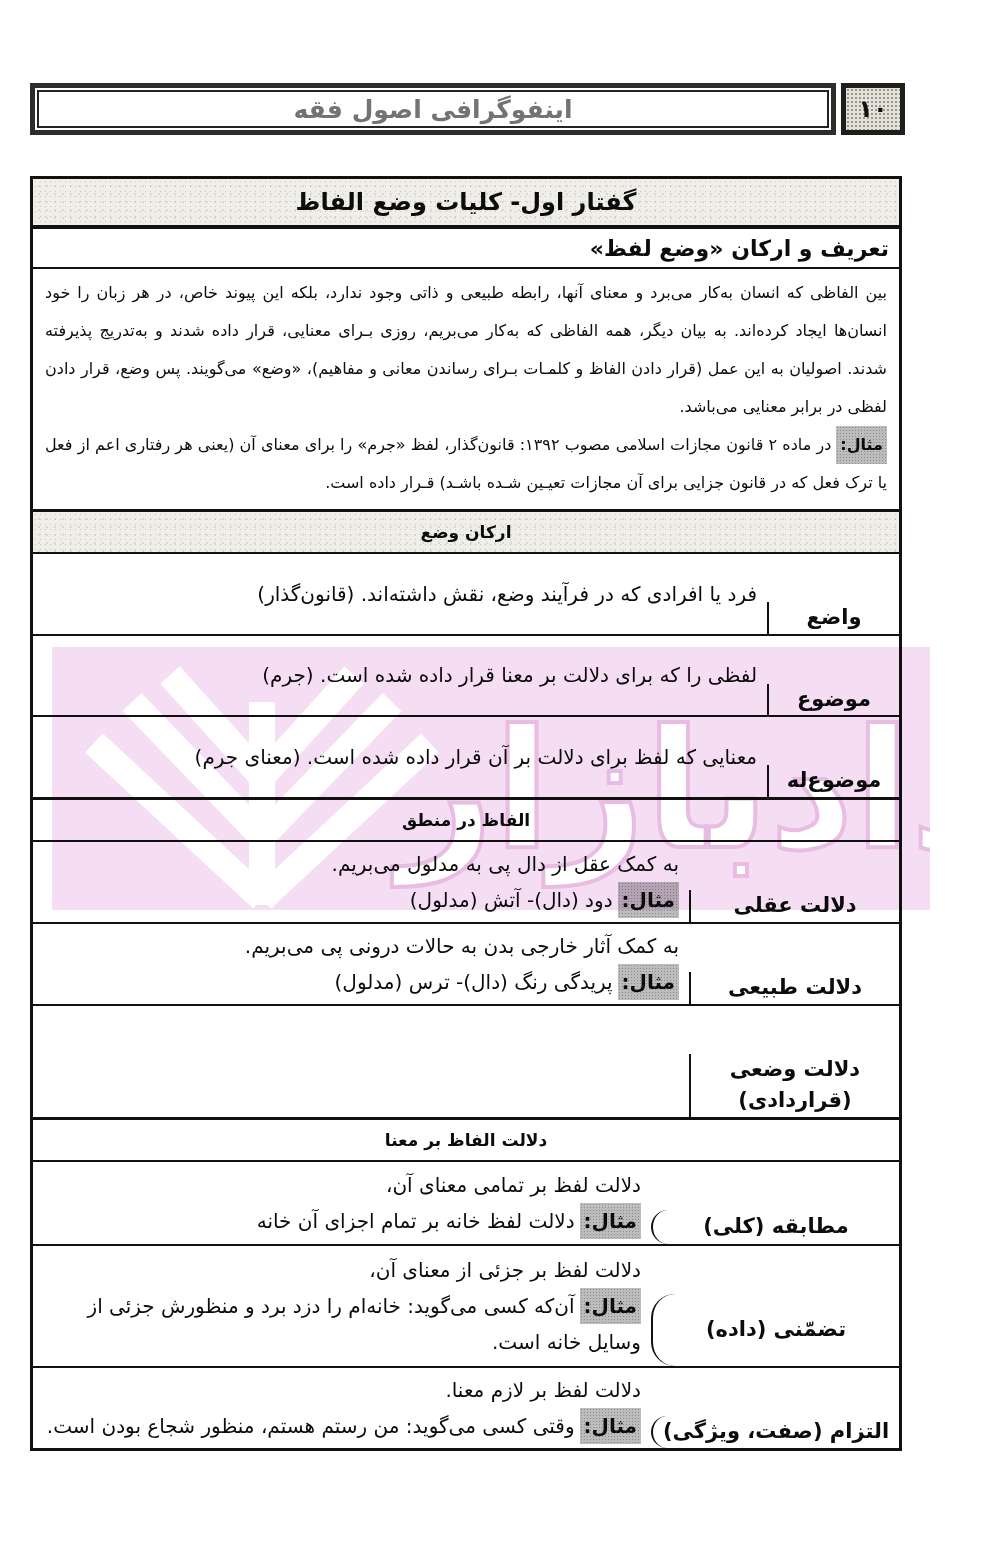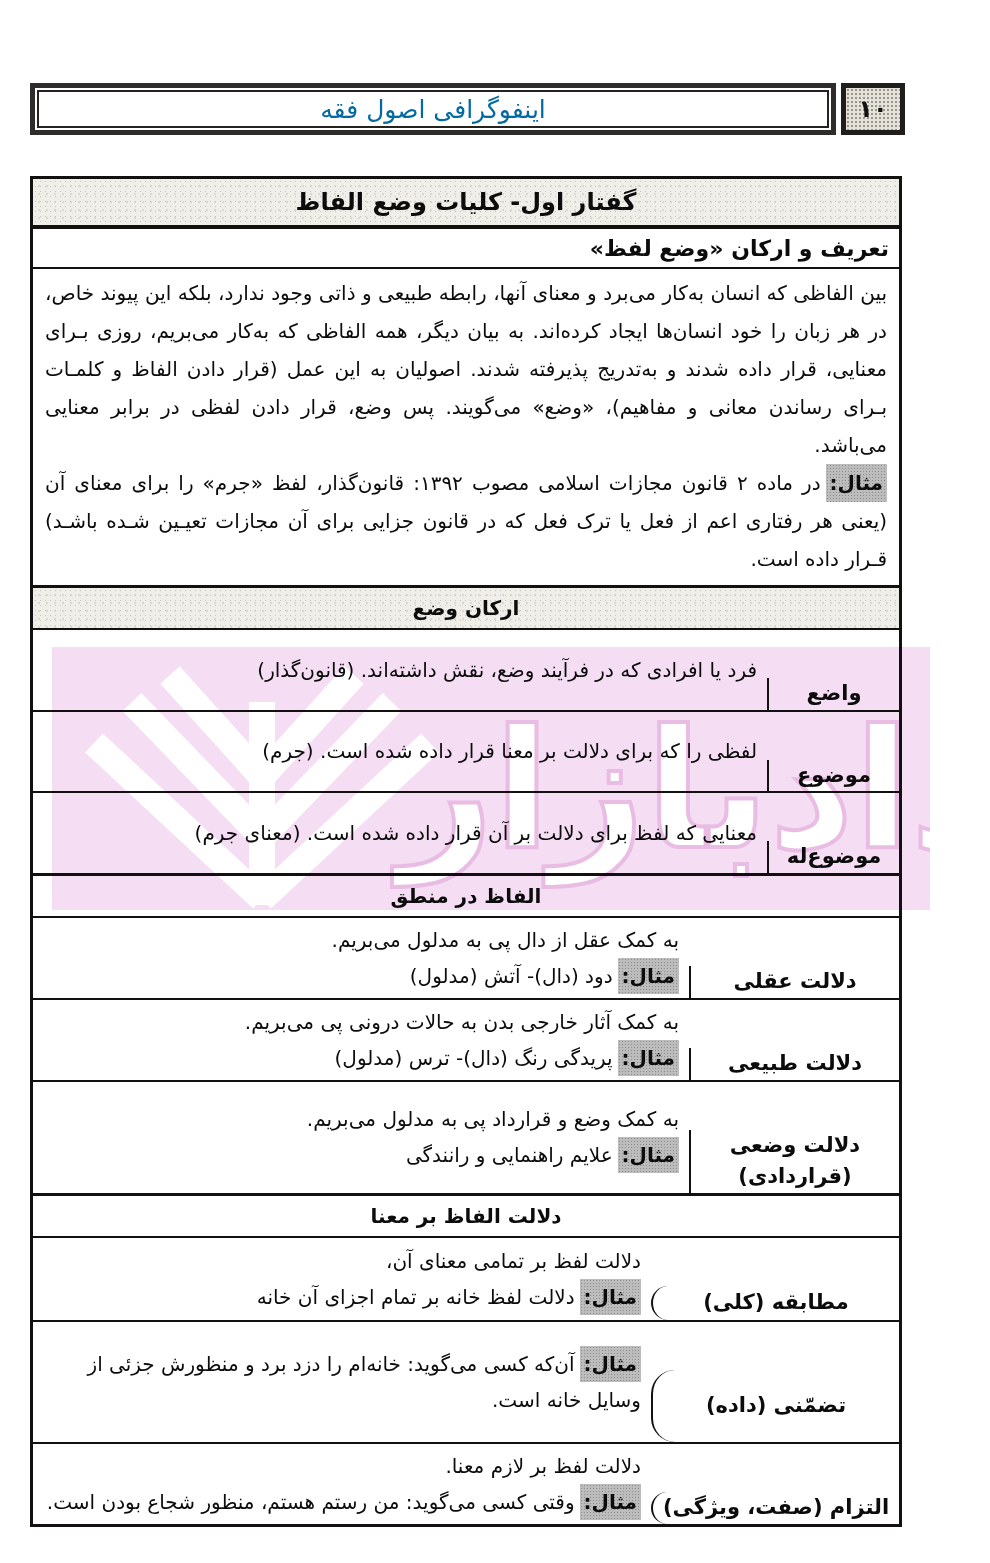--- a/index.html
+++ b/index.html
@@ -3,21 +3,21 @@
 <meta charset="utf-8">
 <style>
   html,body{margin:0;padding:0;}
   body{background:#ffffff;font-family:"DejaVu Sans",sans-serif;}
   .page{position:relative;width:990px;height:1563px;background:#ffffff;overflow:hidden;direction:rtl;}
 
   
   .hdr-title{position:absolute;left:30px;top:83px;width:806px;height:52px;box-sizing:border-box;
     border:5px solid #2e2d2b;background:#fff;}
   .hdr-title .inner{position:absolute;inset:2px;border:2px solid #24231f;display:flex;align-items:center;justify-content:center;
-    font-weight:normal;font-size:25px;color:#0369a1;}
+    font-weight:bold;font-size:25px;color:#737373;}
   .hdr-page{position:absolute;left:841px;top:83px;width:64px;height:52px;box-sizing:border-box;
     border:5px solid #1f1e1c;display:flex;align-items:center;justify-content:center;
     font-weight:bold;font-size:24px;color:#111;
     background-color:#e5e2da;
     background-image:radial-gradient(#97948c 1px,transparent 1.2px);
     background-size:4px 4px;}
 
   
   .watermark{position:absolute;left:52px;top:647px;width:878px;height:263px;z-index:5;
     mix-blend-mode:multiply;pointer-events:none;}
@@ -25,23 +25,23 @@
   
   .tbl{position:absolute;left:30px;top:176px;width:872px;box-sizing:border-box;
     border:3px solid #121110;background:transparent;z-index:2;}
   .row{box-sizing:border-box;border-top:2px solid #121110;display:flex;align-items:stretch;color:#0c0c0c;}
   .row:first-child{border-top:none;}
   .halftone{background-color:#efeee9;
     background-image:radial-gradient(#c9c6bd 0.9px,transparent 1px),radial-gradient(#dbd8d0 0.9px,transparent 1px);
     background-size:5px 5px,8px 8px;background-position:0 0,2px 3px;}
   .r-title{min-height:47px;align-items:center;justify-content:center;font-weight:bold;font-size:24px;border-bottom:1px solid #121110;}
   .r-sub{min-height:41px;align-items:center;font-weight:bold;font-size:22px;padding:0 10px;border-top-width:3px;}
-  .r-intro{display:block;padding:5px 12px 7px 12px;font-size:20px;line-height:38px;}
+  .r-intro{display:block;padding:5px 12px 7px 12px;font-size:16px;line-height:38px;}
   .r-intro p{margin:0;text-align:justify;}
-  .sechdr{min-height:43px;align-items:center;justify-content:center;font-weight:bold;font-size:20px;border-top-width:3px;}
+  .sechdr{min-height:43px;align-items:center;justify-content:center;font-weight:bold;font-size:17px;border-top-width:3px;}
   .lbl{display:flex;flex-direction:column;align-items:center;justify-content:center;
     font-weight:bold;font-size:21px;border-left:2px solid #121110;text-align:center;line-height:1.5;flex:none;box-sizing:border-box;margin-top:48px;}
   .w130{width:132px;}
   .w210{width:210px;}
   .w248{width:248px;border-radius:24px;}
   .cnt{flex:1;display:flex;flex-direction:column;justify-content:center;padding:4px 10px;font-size:20px;line-height:36px;}
   .r40{min-height:40px;} .r38{min-height:38px;} .r37{min-height:37px;}
   .r74{min-height:74px;} .r76{min-height:76px;} .r81{min-height:81px;}
   .r84{min-height:84px;} .r122{min-height:122px;} .r66{min-height:66px;}
   .mesal{display:inline-block;font-weight:bold;padding:0 4px;margin-left:5px;
@@ -119,43 +119,40 @@
         <div>به کمک آثار خارجی بدن به حالات درونی پی می‌بریم.</div>
         <div><span class="mesal">مثال:</span><span>پریدگی رنگ (دال)- ترس (مدلول)</span></div>
       </div>
     </div>
 
     <div class="row r81">
       <div class="lbl w210">
         <span>دلالت وضعی</span>
         <span>(قراردادی)</span>
       </div>
-      <div class="cnt">
-        <div>به کمک وضع و قرارداد پی به مدلول می‌بریم.</div>
-        <div><span class="mesal">مثال:</span><span>علایم راهنمایی و رانندگی</span></div>
-      </div>
     </div>
 
     <div class="row sechdr">دلالت الفاظ بر معنا</div>
 
     <div class="row r84">
       <div class="lbl w248">
           <span>مطابقه (کلی)</span>
         </div>
       <div class="cnt">
         <div>دلالت لفظ بر تمامی معنای آن،</div>
         <div><span class="mesal">مثال:</span><span>دلالت لفظ خانه بر تمام اجزای آن خانه</span></div>
       </div>
     </div>
 
     <div class="row r122">
       <div class="lbl w248">
           <span>تضمّنی (داده)</span>
         </div>
       <div class="cnt">
+        <div>دلالت لفظ بر جزئی از معنای آن،</div>
         <div><span class="mesal">مثال:</span><span>آن‌که کسی می‌گوید: خانه‌ام را دزد برد و منظورش جزئی از وسایل خانه است.</span></div>
       </div>
     </div>
 
     <div class="row r66">
       <div class="lbl w248">
           <span>التزام (صفت، ویژگی)</span>
         </div>
       <div class="cnt">
         <div>دلالت لفظ بر لازم معنا.</div>

